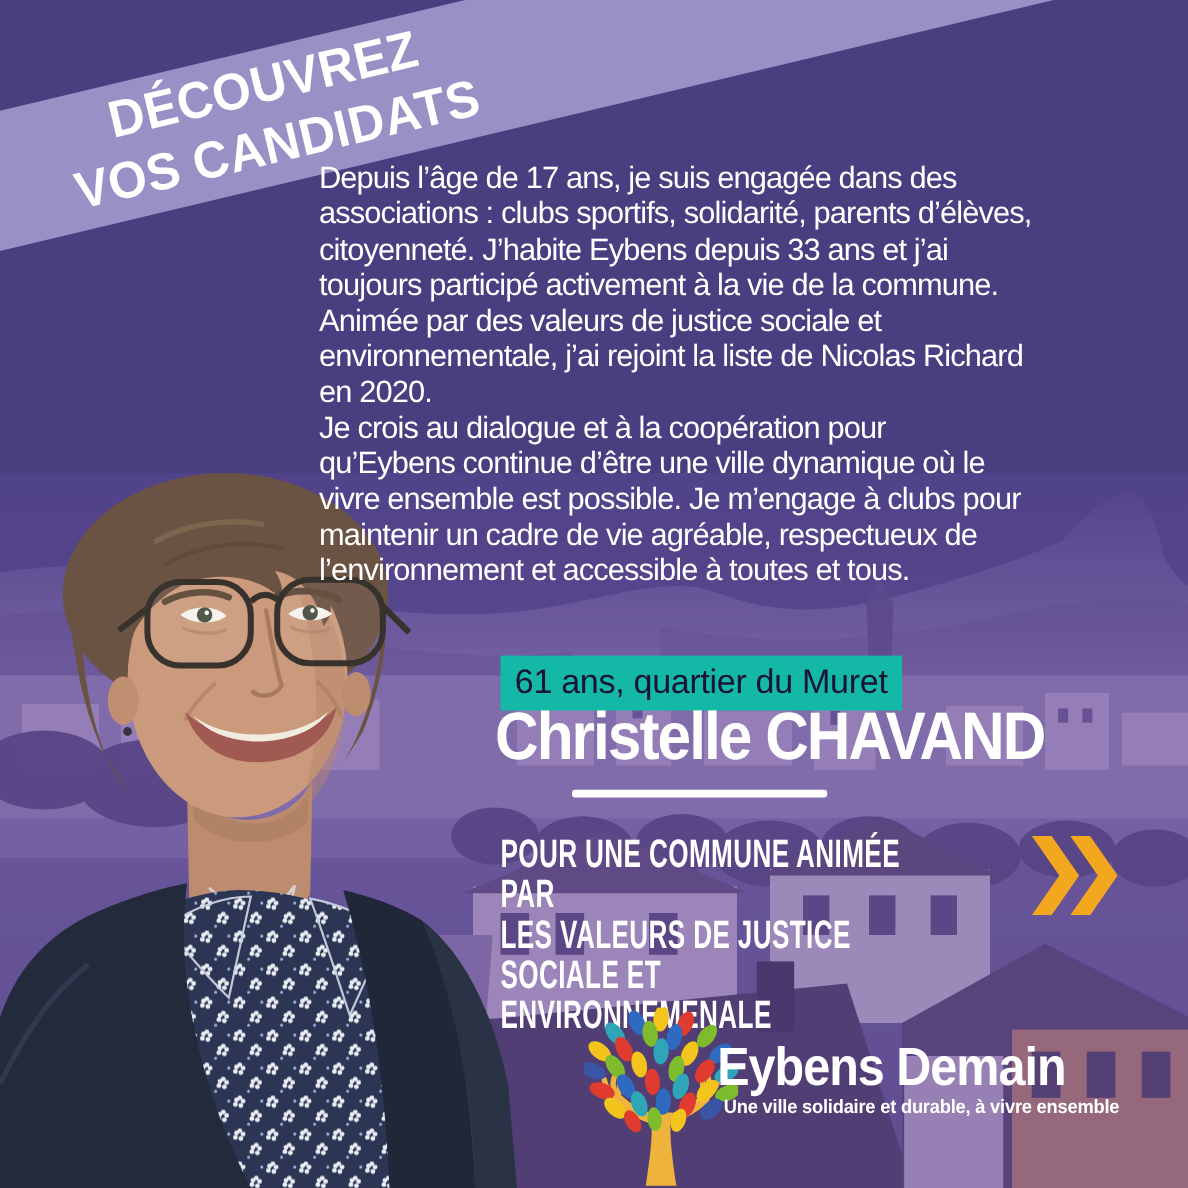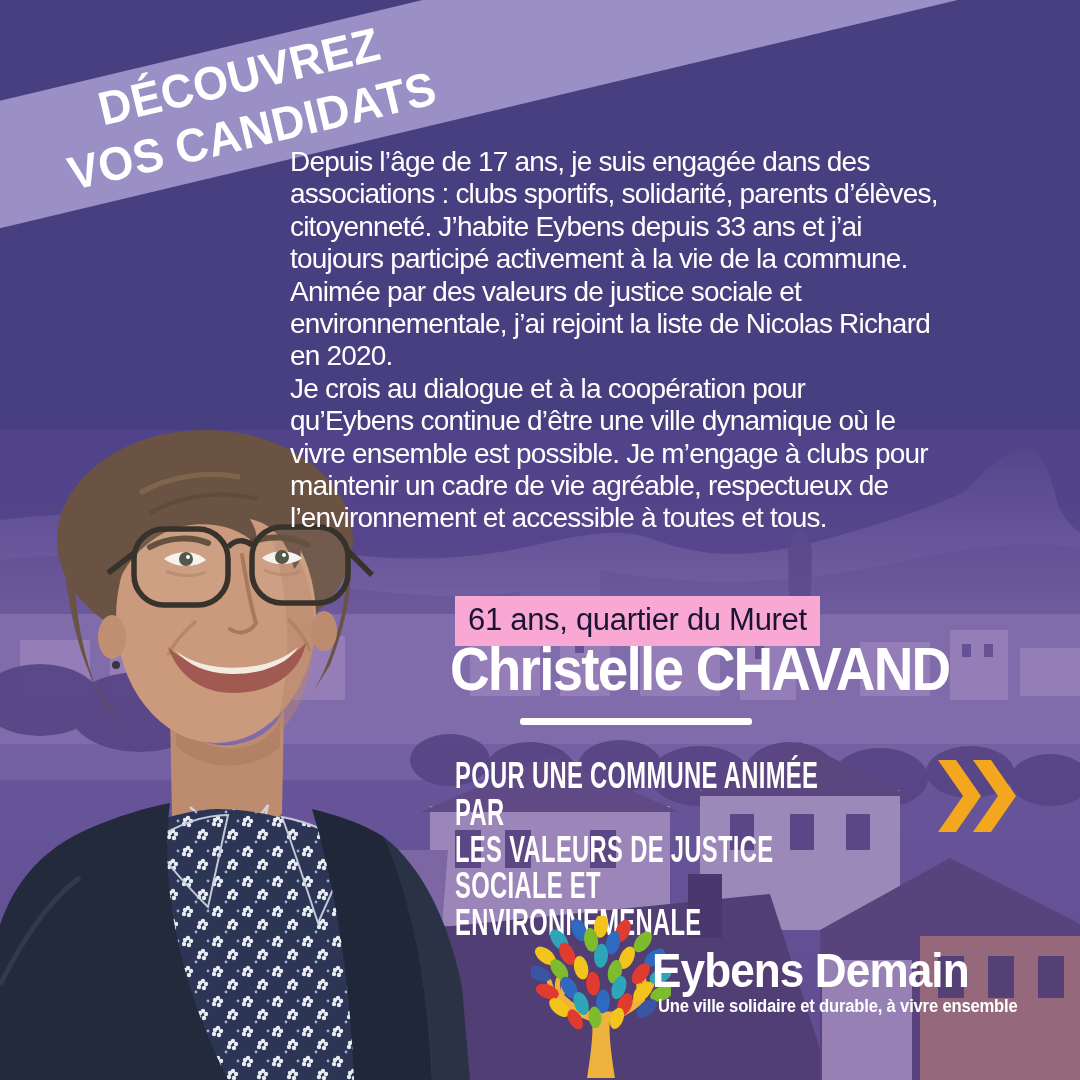--- a/index.html
+++ b/index.html
@@ -21,21 +21,21 @@
     letter-spacing:.5px;white-space:pre-line;transform:scaleX(.96);transform-origin:left top;
   }
   
   .quote{
     position:absolute;left:290px;top:146px;width:790px;
     color:#ffffff;font-size:28px;line-height:32.4px;letter-spacing:-.8px;
   }
   .quote p{margin:0;white-space:pre-line;}
   
   .badge{
-    position:absolute;left:455px;top:596px;background:#f9a8d4;color:#1a1433;
+    position:absolute;left:455px;top:596px;background:#14b8a6;color:#1a1433;
     font-size:31px;letter-spacing:-.3px;padding:6px 13px 8px 13px;white-space:nowrap;
   }
   
   .name{
     position:absolute;left:450px;top:634px;color:#ffffff;font-weight:700;
     font-size:61px;letter-spacing:-2px;white-space:nowrap;
     transform:scaleX(.9);transform-origin:left top;
   }
   .rule{position:absolute;left:520px;top:718px;width:232px;height:7px;background:#ffffff;border-radius:3px;}
   

